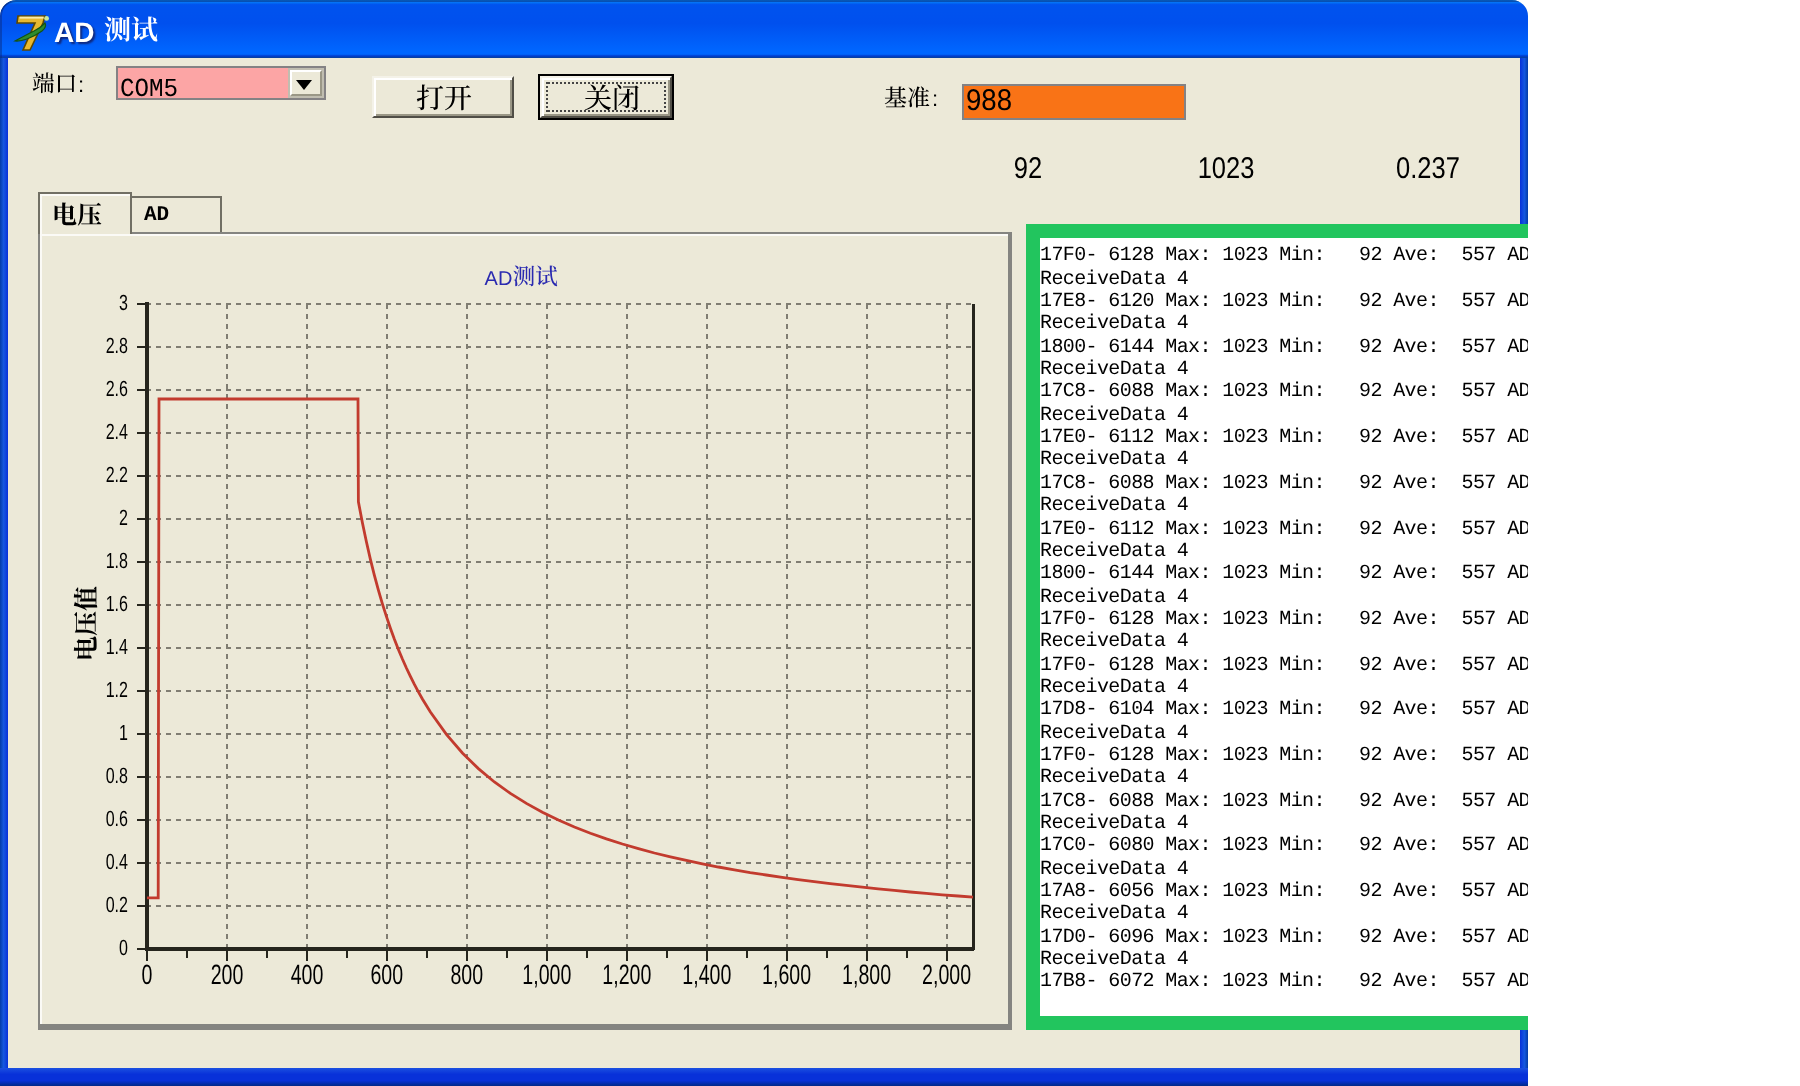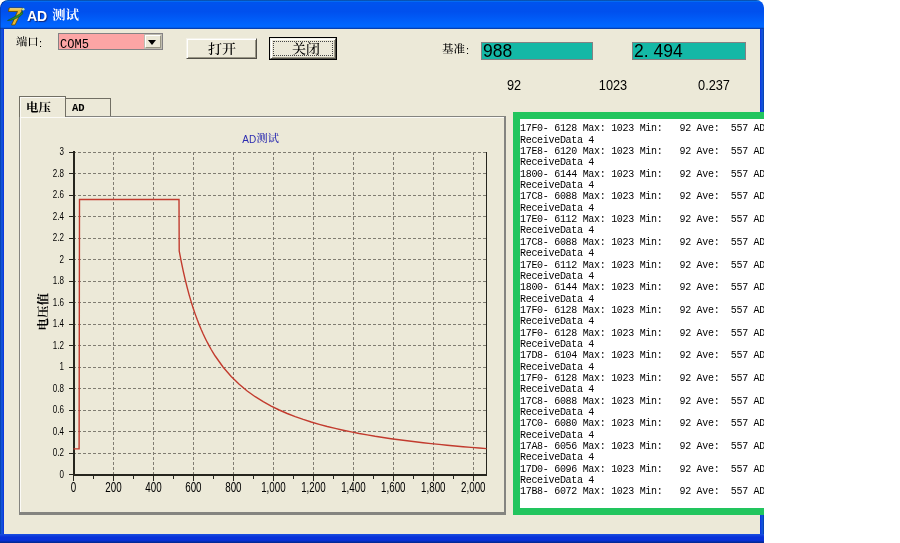--- a/index.html
+++ b/index.html
@@ -11,21 +11,21 @@
 .bluebtn{background:radial-gradient(circle at 32% 22%,#8eb0f4 0%,#3a66d2 45%,#1c41ad 78%,#2f5cc8 100%)}
 #bclose{background:radial-gradient(circle at 32% 22%,#f4c0a5 0%,#dd5732 45%,#bc3013 78%,#ce5b36 100%)}
 #title{position:absolute;left:27px;top:7.5px;color:#fff;font-weight:bold;font-size:14px;text-shadow:1px 1px 1px #10277a}
 .lbl{position:absolute;color:#000;font-size:12px}
 #combo{position:absolute;background:#fca5a5;border:1px solid #848284;left:58px;top:33px;width:105px;height:17px}
 #cbtn{position:absolute;right:1px;top:1px;width:16px;height:13px;background:#ECE9D8;border:1px solid #fff;border-right-color:#9a9786;border-bottom-color:#9a9786;outline:1px solid #c0bdb0}
 #carr{position:absolute;right:4px;top:4px;width:0;height:0;border:4px solid transparent;border-top:5px solid #000;border-bottom:none}
 .btn{position:absolute;background:#ECE9D8;border-top:1px solid #F4F2E8;border-left:1px solid #F4F2E8;border-right:1px solid #504E46;border-bottom:1px solid #504E46;box-shadow:inset 1px 1px 0 #fff, inset -1px -1px 0 #9a9786}
 #btn2wrap{position:absolute;left:269px;top:36.5px;width:68px;height:23px;border:1px solid #000}
 #btn2focus{position:absolute;left:3px;top:3px;right:3px;bottom:3px;border:1px dotted #444}
-.edit{position:absolute;background:#14b8a6;border:1px solid #848284;font-size:19px;padding-left:1px;line-height:16px}
+.edit{position:absolute;background:#f97316;border:1px solid #848284;font-size:15px;padding-left:1px;line-height:16px}
 .edit span{display:inline-block;transform:scaleX(0.92);transform-origin:0 50%}
 .num{position:absolute;font-size:15px;text-align:center;transform:scaleX(0.85)}
 #tab1{position:absolute;left:19px;top:96px;width:47px;height:21px;background:#ECE9D8;border:1px solid #716F64;border-bottom:none;box-shadow:inset 1px 1px 0 #fbfaf6}
 #tab2{position:absolute;left:66px;top:98px;width:45px;height:18px;background:#ECE9D8;border:1px solid #716F64;border-bottom:none;border-left:none}
 #pagebody{position:absolute;left:19px;top:116px;width:487px;height:399px;background:#ECE9D8;border:1px solid #848480;border-right-width:2px;border-bottom-width:3px;box-shadow:inset 1px 1px 0 #fbfaf6}
 #lb{position:absolute;left:513px;top:112px;width:368px;height:403px;background:#fff;border:7px solid #22c55e}
 #lbtext{position:absolute;left:0px;top:4.4px;font-family:"Liberation Mono",monospace;font-size:10px;line-height:11.35px;letter-spacing:-0.304px;color:#000;white-space:pre}
 #sbar{position:absolute;right:0;top:0;width:15px;height:401px;background:#F4F3EE}
 .sbtn{position:absolute;left:0;width:15px;height:14.5px;border-radius:2.5px;border:1px solid #B5C7E0;background:linear-gradient(180deg,#fdfefe,#d7e0f5 60%,#c2cff0)}
 </style></head><body>
@@ -74,21 +74,20 @@
       <div id="btn2focus"></div>
     </div>
     <svg style="position:absolute;left:291.5px;top:41.8px;" width="29" height="16">
       <path transform="translate(0,12.0)" d="M3.3 -11.7 3.2 -11.6C3.9 -10.9 4.7 -9.8 4.9 -8.9C6.2 -8.1 7.1 -10.6 3.3 -11.7ZM11.9 -5.9 11.1 -5.0H7.4C7.4 -5.3 7.4 -5.7 7.4 -6.0V-8.1H12.1C12.3 -8.1 12.5 -8.1 12.5 -8.3C12.0 -8.8 11.1 -9.4 11.1 -9.4L10.3 -8.5H8.2C9.1 -9.3 10.0 -10.2 10.5 -11.0C10.8 -11.0 11.0 -11.1 11.0 -11.2L9.3 -11.8C8.9 -10.8 8.4 -9.5 7.8 -8.5H1.5L1.7 -8.1H6.2V-6.0C6.2 -5.7 6.2 -5.3 6.2 -5.0H0.6L0.8 -4.5H6.1C5.7 -2.5 4.4 -0.7 0.4 0.9L0.5 1.1C5.4 -0.2 6.9 -2.3 7.3 -4.5C8.2 -1.6 9.8 0.2 12.5 1.1C12.6 0.5 13.0 0.1 13.5 -0.0L13.5 -0.2C10.8 -0.7 8.6 -2.3 7.6 -4.5H13.0C13.2 -4.5 13.3 -4.6 13.4 -4.8C12.8 -5.2 11.9 -5.9 11.9 -5.9Z M16.5 -11.9 16.4 -11.8C16.9 -11.3 17.5 -10.4 17.8 -9.7C18.8 -9.0 19.6 -11.1 16.5 -11.9ZM16.9 -9.8 15.3 -10.0V1.1H15.5C15.9 1.1 16.3 0.9 16.3 0.8V-9.4C16.7 -9.5 16.8 -9.6 16.9 -9.8ZM25.5 -10.7H19.5L19.6 -10.3H25.6V-0.5C25.6 -0.3 25.5 -0.2 25.3 -0.2C24.9 -0.2 23.3 -0.3 23.3 -0.3V-0.1C24.0 0.0 24.4 0.2 24.7 0.3C24.9 0.5 24.9 0.8 25.0 1.1C26.5 1.0 26.7 0.4 26.7 -0.4V-10.1C27.0 -10.1 27.2 -10.2 27.3 -10.4L26.0 -11.3ZM23.9 -8.0 23.2 -7.1H22.6V-9.0C22.9 -9.1 23.0 -9.2 23.1 -9.4L21.5 -9.6V-7.1H17.3L17.4 -6.7H20.9C20.1 -4.6 18.8 -2.7 17.0 -1.3L17.2 -1.1C19.1 -2.2 20.5 -3.7 21.5 -5.4V-1.4C21.5 -1.2 21.4 -1.1 21.1 -1.1C20.8 -1.1 19.2 -1.2 19.2 -1.2V-1.0C19.9 -0.9 20.3 -0.8 20.6 -0.7C20.8 -0.5 20.8 -0.3 20.9 0.0C22.4 -0.1 22.6 -0.6 22.6 -1.4V-6.7H24.6C24.8 -6.7 24.9 -6.7 25.0 -6.9C24.6 -7.4 23.9 -8.0 23.9 -8.0Z" fill="#000"></path>
     </svg>
     <svg style="position:absolute;left:441.5px;top:42.7px;" width="24" height="13">
       <path transform="translate(0,9.9)" d="M7.4 -9.7V-8.3H4.1V-9.2C4.4 -9.3 4.5 -9.4 4.5 -9.5L3.2 -9.7V-8.3H0.9L1.0 -7.9H3.2V-4.0H0.4L0.6 -3.7H3.3C2.6 -2.6 1.6 -1.7 0.4 -1.0L0.5 -0.8C2.2 -1.5 3.6 -2.4 4.5 -3.7H7.3C8.1 -2.5 9.3 -1.4 10.6 -1.0C10.6 -1.4 10.8 -1.7 11.2 -1.9L11.2 -2.0C10.0 -2.2 8.5 -2.8 7.7 -3.7H10.8C10.9 -3.7 11.1 -3.7 11.1 -3.9C10.7 -4.2 10.0 -4.8 10.0 -4.8L9.4 -4.0H8.3V-7.9H10.4C10.5 -7.9 10.7 -8.0 10.7 -8.1C10.3 -8.5 9.6 -9.0 9.6 -9.0L9.1 -8.3H8.3V-9.2C8.6 -9.3 8.8 -9.4 8.8 -9.5ZM4.1 -7.9H7.4V-6.9H4.1ZM5.3 -3.1V-1.7H2.8L2.9 -1.3H5.3V0.3H1.0L1.1 0.7H10.2C10.4 0.7 10.5 0.6 10.6 0.5C10.1 0.1 9.4 -0.5 9.4 -0.5L8.8 0.3H6.2V-1.3H8.4C8.6 -1.3 8.7 -1.4 8.7 -1.5C8.3 -1.9 7.7 -2.3 7.7 -2.3L7.2 -1.7H6.2V-2.7C6.5 -2.7 6.6 -2.8 6.6 -3.0ZM4.1 -4.0V-5.1H7.4V-4.0ZM4.1 -6.5H7.4V-5.5H4.1Z M18.5 -9.8 18.4 -9.7C18.7 -9.2 19.1 -8.4 19.1 -7.8C19.9 -7.0 20.9 -8.8 18.5 -9.8ZM12.3 -9.2 12.2 -9.1C12.7 -8.6 13.3 -7.8 13.5 -7.2C14.4 -6.5 15.2 -8.4 12.3 -9.2ZM12.6 -2.5C12.5 -2.5 12.1 -2.5 12.1 -2.5V-2.2C12.4 -2.2 12.5 -2.2 12.7 -2.1C12.9 -1.9 13.0 -1.0 12.8 0.1C12.9 0.5 13.0 0.7 13.3 0.7C13.7 0.7 14.0 0.4 14.0 -0.1C14.0 -1.1 13.7 -1.5 13.7 -2.0C13.7 -2.3 13.7 -2.7 13.8 -3.1C14.0 -3.8 14.9 -6.8 15.4 -8.3L15.2 -8.4C13.1 -3.2 13.1 -3.2 12.9 -2.7C12.8 -2.5 12.8 -2.5 12.6 -2.5ZM21.4 -8.2 20.8 -7.4H17.0L17.0 -7.4C17.2 -8.0 17.5 -8.6 17.6 -9.1C17.9 -9.1 18.0 -9.1 18.1 -9.3L16.6 -9.7C16.3 -8.0 15.5 -5.5 14.4 -3.9L14.6 -3.8C15.1 -4.3 15.6 -4.9 16.0 -5.6V0.9H16.2C16.6 0.9 16.9 0.7 16.9 0.7V0.1H22.4C22.5 0.1 22.7 0.0 22.7 -0.1C22.3 -0.5 21.6 -1.0 21.6 -1.0L21.0 -0.3H19.7V-2.4H21.9C22.0 -2.4 22.2 -2.4 22.2 -2.6C21.8 -3.0 21.2 -3.5 21.2 -3.5L20.6 -2.7H19.7V-4.7H21.9C22.0 -4.7 22.2 -4.8 22.2 -4.9C21.8 -5.3 21.2 -5.8 21.2 -5.8L20.6 -5.1H19.7V-7.1H22.2C22.3 -7.1 22.4 -7.1 22.5 -7.3C22.1 -7.6 21.4 -8.2 21.4 -8.2ZM16.9 -0.3V-2.4H18.8V-0.3ZM16.9 -2.7V-4.7H18.8V-2.7ZM16.9 -5.1V-7.1H18.8V-5.1Z" fill="#000"></path>
     </svg>
     <div class="lbl" style="left:466px;top:43.5px;font-size:11px">:</div>
     <div class="edit" style="left:480.5px;top:42px;width:112px;height:18px"><span>988</span></div>
-    <div class="edit" style="left:632px;top:42px;width:114px;height:18px"><span>2. 494</span></div>
     <div class="num" style="left:494px;top:76px;width:40px">92</div>
     <div class="num" style="left:593px;top:76px;width:40px">1023</div>
     <div class="num" style="left:694px;top:76px;width:40px">0.237</div>
     <div id="pagebody"></div>
     <div id="tab1"></div>
     <div id="tab2"></div>
     <svg style="position:absolute;left:25.8px;top:100.8px;" width="26" height="14">
       <path transform="translate(0,10.8)" d="M5.1 -5.8H2.8V-8.0H5.1ZM5.1 -5.4V-3.2H2.8V-5.4ZM6.6 -5.8V-8.0H9.0V-5.8ZM6.6 -5.4H9.0V-3.2H6.6ZM2.8 -2.2V-2.9H5.1V-0.8C5.1 0.5 5.7 0.8 7.2 0.8H8.8C11.5 0.8 12.2 0.5 12.2 -0.2C12.2 -0.5 12.0 -0.7 11.6 -0.9L11.5 -2.8H11.4C11.1 -1.9 10.9 -1.2 10.7 -0.9C10.6 -0.8 10.4 -0.8 10.2 -0.7C10.0 -0.7 9.5 -0.7 8.9 -0.7H7.4C6.8 -0.7 6.6 -0.8 6.6 -1.2V-2.9H9.0V-2.0H9.2C9.8 -2.0 10.5 -2.2 10.5 -2.3V-7.8C10.8 -7.8 10.9 -7.9 11.0 -8.0L9.6 -9.2L8.9 -8.4H6.6V-10.1C6.9 -10.1 7.0 -10.2 7.0 -10.4L5.1 -10.6V-8.4H3.0L1.3 -9.0V-1.7H1.6C2.2 -1.7 2.8 -2.1 2.8 -2.2Z M20.9 -4.0 20.8 -3.9C21.3 -3.3 22.0 -2.4 22.2 -1.5C23.6 -0.6 24.6 -3.4 20.9 -4.0ZM22.6 -6.1 21.8 -5.0H20.3V-7.9C20.6 -7.9 20.7 -8.0 20.7 -8.2L18.8 -8.4V-5.0H16.0L16.1 -4.7H18.8V-0.1H14.6L14.7 0.3H24.3C24.5 0.3 24.6 0.2 24.7 0.1C24.1 -0.4 23.2 -1.2 23.2 -1.2L22.4 -0.1H20.3V-4.7H23.5C23.7 -4.7 23.8 -4.7 23.9 -4.9C23.4 -5.4 22.6 -6.1 22.6 -6.1ZM23.1 -10.4 22.3 -9.4H15.9L14.2 -10.1V-6.2C14.2 -3.9 14.1 -1.2 12.9 1.0L13.0 1.1C15.5 -0.9 15.6 -4.0 15.6 -6.2V-9.0H24.1C24.3 -9.0 24.5 -9.1 24.5 -9.2C24.0 -9.7 23.1 -10.4 23.1 -10.4Z" fill="#000"></path>
     </svg>
     <div class="lbl" style="left:72px;top:101.5px;font-family:'Liberation Mono',monospace;font-size:10.5px;font-weight:bold">AD</div>

